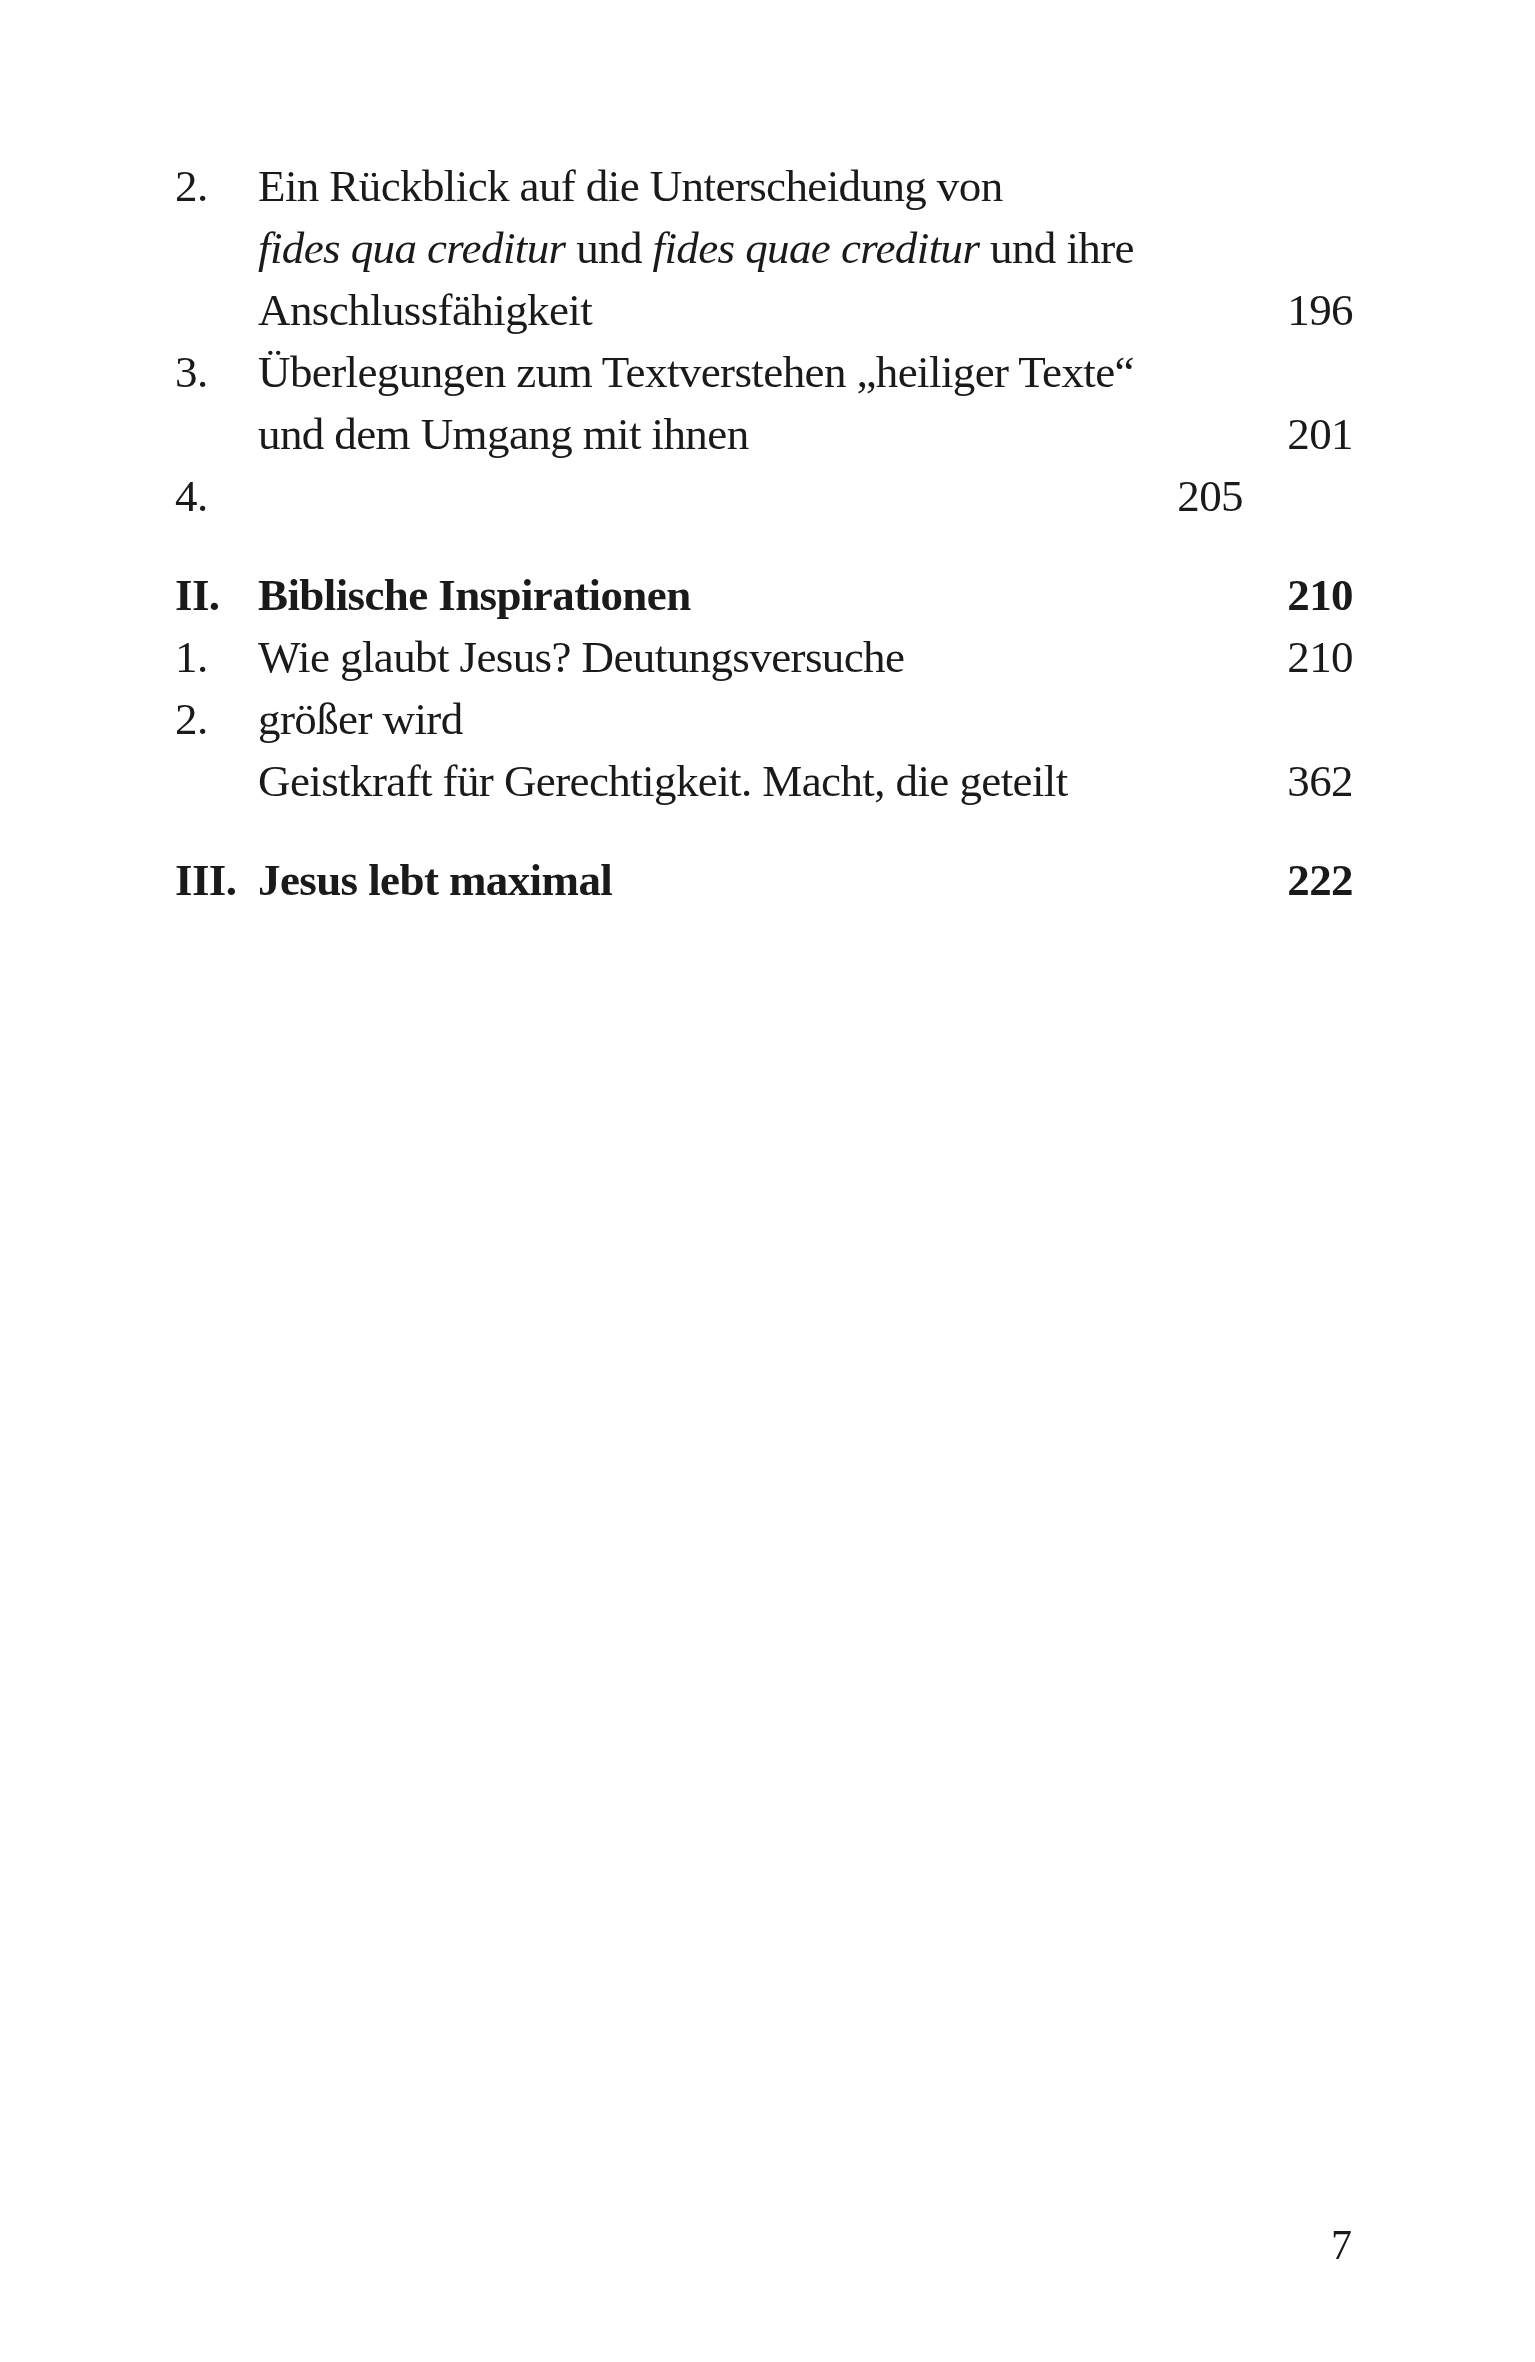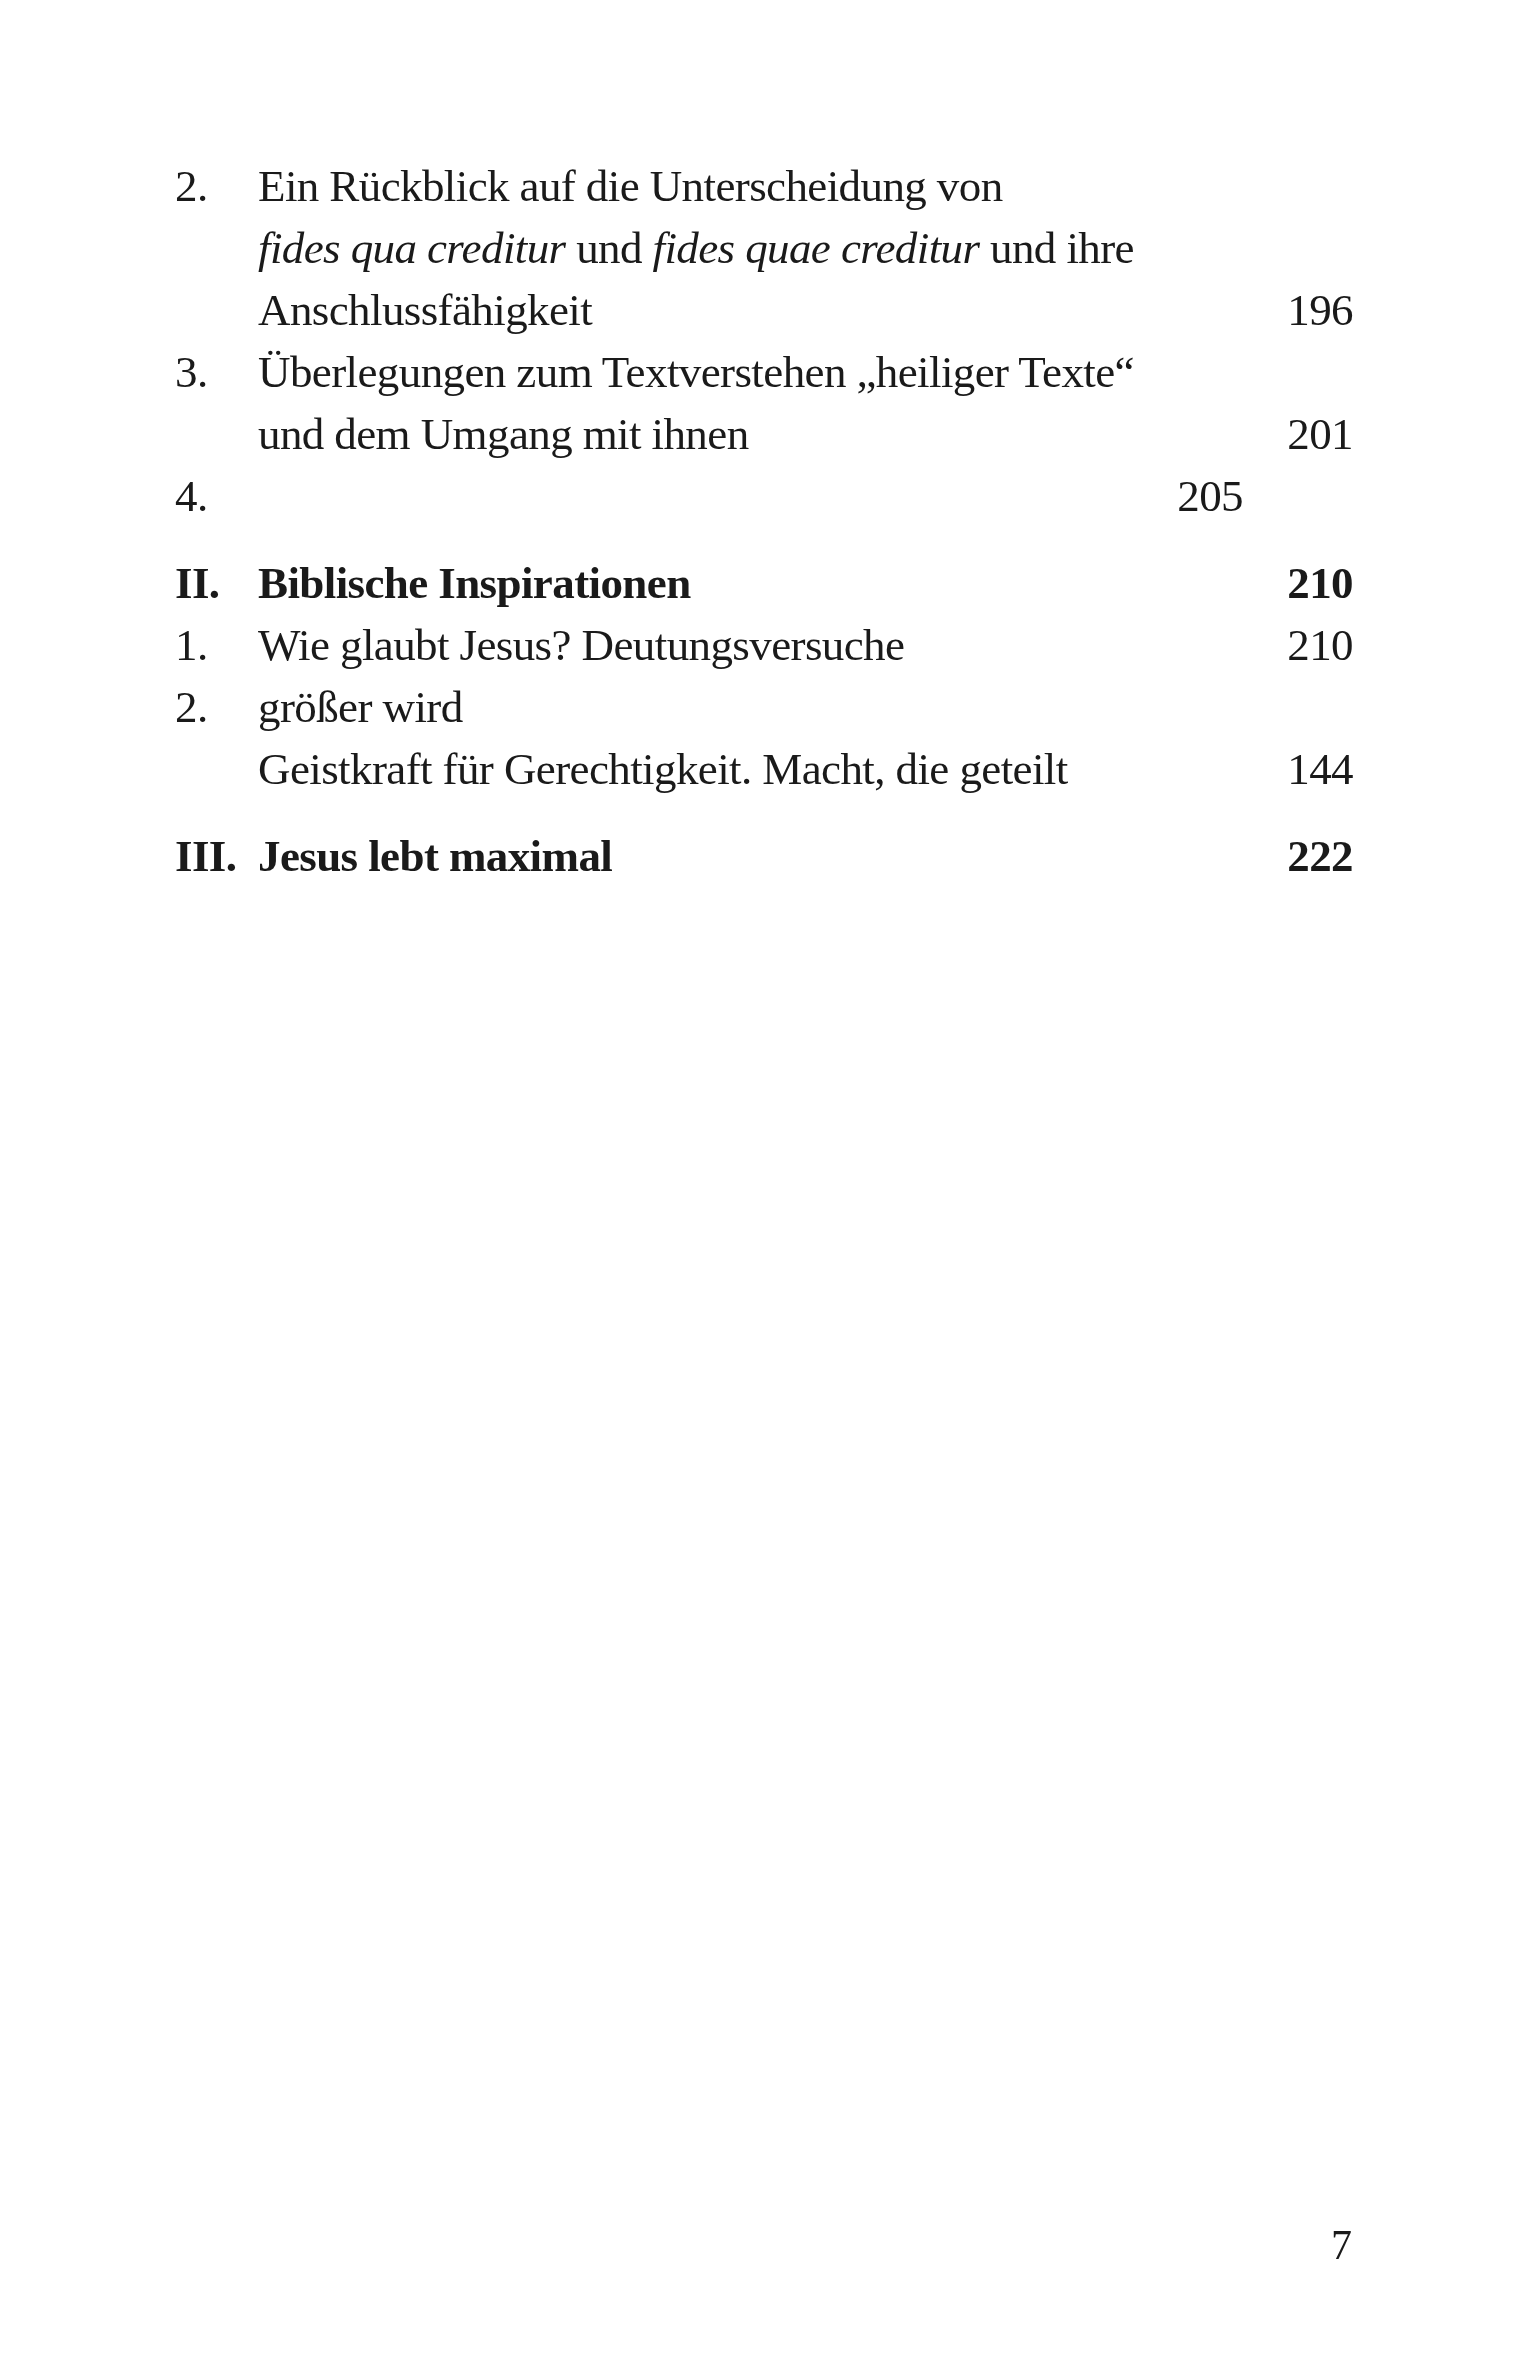--- a/index.html
+++ b/index.html
@@ -37,21 +37,21 @@
     .entry .line {
       display: block;
       white-space: nowrap;
     }
     .entry .page {
       text-align: right;
       align-self: end;
     }
     .entry.major {
       font-weight: bold;
-      margin-top: 25px;
+      margin-top: 37px;
     }
     .entry.major + .entry.minor { margin-top: 0; }
     .entry.major.last { }
     i { }
     .page-number {
       position: absolute;
       left: 1310px;
       width: 42px;
       top: 2220px;
       text-align: right;
@@ -103,21 +103,21 @@
     </span>
     <span class="page">210</span>
   </div>
 
   <div class="entry minor">
     <span class="num">2.</span>
     <span class="title">
       <span class="line">größer wird</span>
       <span class="line">Geistkraft für Gerechtigkeit. Macht, die geteilt</span>
     </span>
-    <span class="page">144</span>
+    <span class="page">362</span>
   </div>
 
   <div class="entry major last">
     <span class="num">III.</span>
     <span class="title">
       <span class="line">Jesus lebt maximal</span>
     </span>
     <span class="page">222</span>
   </div>
 

